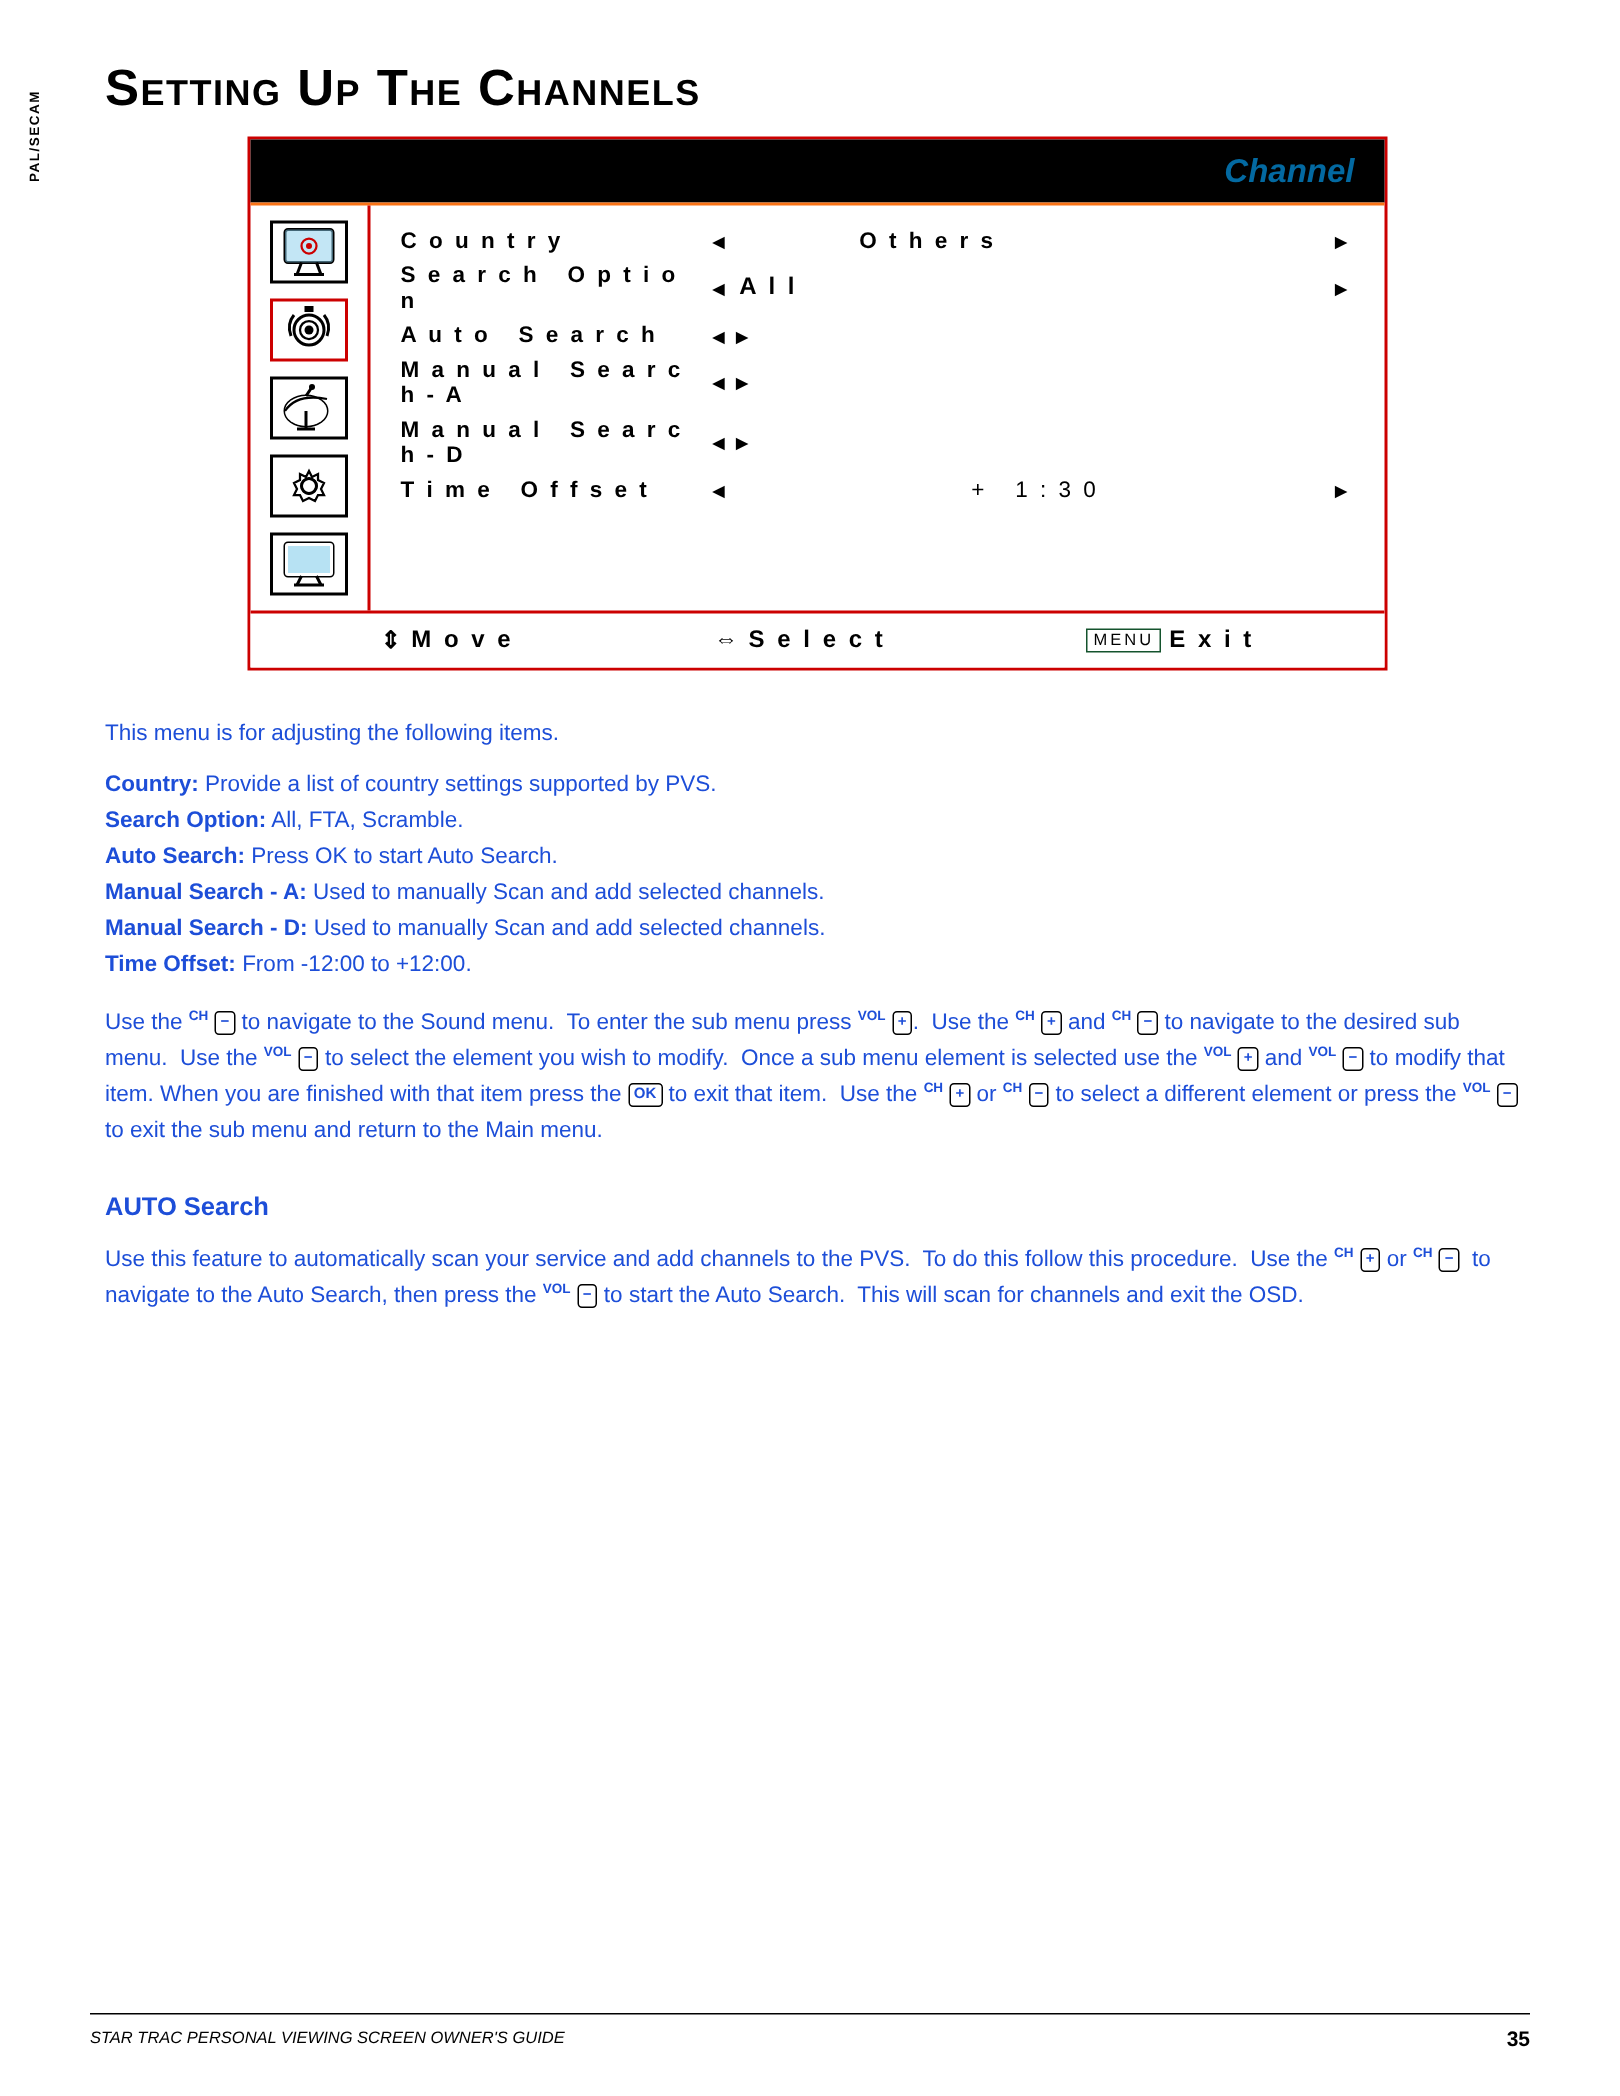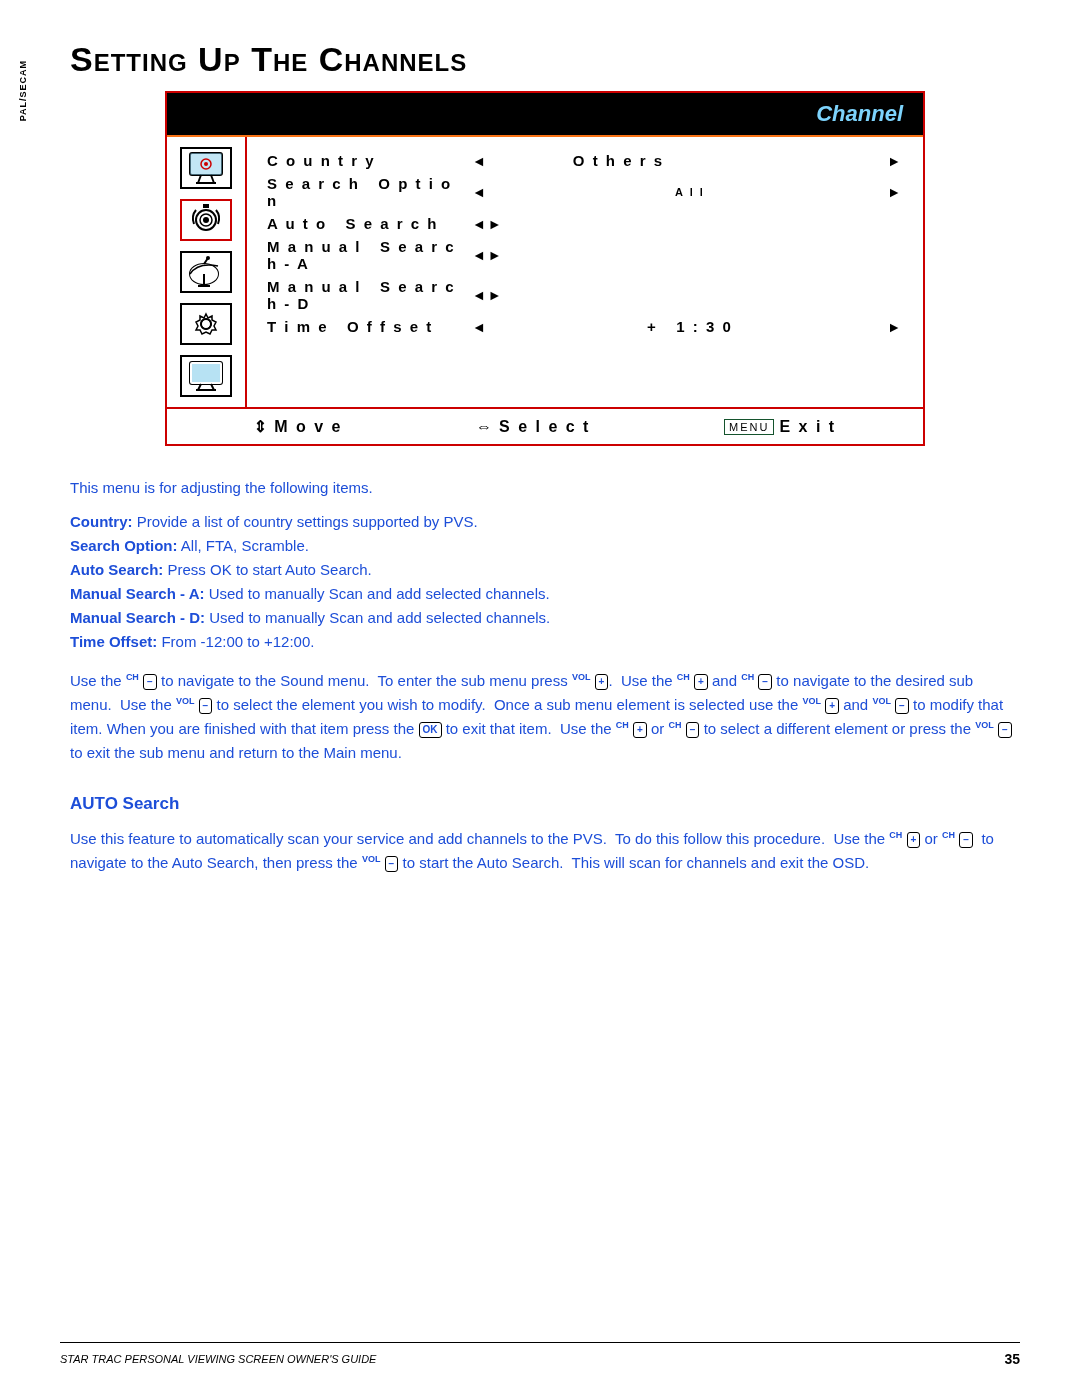--- a/index.html
+++ b/index.html
@@ -46,21 +46,21 @@
     .channel-menu-container {
       border: 2px solid #cc0000;
       width: 760px;
       margin: 0 auto 30px auto;
       position: relative;
       background: #fff;
     }
 
     .channel-header {
       background: #000;
-      color: #7dd3fc;
+      color: #0369a1;
       text-align: right;
       padding: 8px 20px;
       font-size: 22px;
       font-weight: bold;
       font-style: italic;
     }
 
     .channel-body {
       display: flex;
       border-top: 2px solid #f97316;
@@ -306,21 +306,21 @@
           <span class="menu-row-arrow">◄</span>
           <span style="width:80px;"></span>
           <span class="menu-row-label">O t h e r s</span>
           <span style="flex:1;"></span>
           <span class="menu-row-right-arrow">►</span>
         </div>
 
         <div class="menu-row">
           <span class="menu-row-label">S e a r c h &nbsp; O p t i o n</span>
           <span class="menu-row-arrow">◄</span>
-          <span style="flex:1;text-align:center;font-size:11px;letter-spacing:2px;font-weight:bold;">A l l</span>
+          <span style="flex:1;font-size:16px;letter-spacing:2px;font-weight:bold;">A l l</span>
           <span class="menu-row-right-arrow">►</span>
         </div>
 
         <div class="menu-row">
           <span class="menu-row-label">A u t o &nbsp; S e a r c h</span>
           <span class="menu-row-arrow">◄►</span>
         </div>
 
         <div class="menu-row">
           <span class="menu-row-label">M a n u a l &nbsp; S e a r c h - A</span>
@@ -328,21 +328,21 @@
         </div>
 
         <div class="menu-row">
           <span class="menu-row-label">M a n u a l &nbsp; S e a r c h - D</span>
           <span class="menu-row-arrow">◄►</span>
         </div>
 
         <div class="menu-row">
           <span class="menu-row-label">T i m e &nbsp; O f f s e t</span>
           <span class="menu-row-arrow">◄</span>
-          <span style="flex:1;text-align:center;font-size:15px;letter-spacing:2px;font-weight:bold;">+ &nbsp; 1 : 3 0</span>
+          <span style="flex:1;text-align:center;font-size:15px;letter-spacing:2px;font-weight:normal;">+ &nbsp; 1 : 3 0</span>
           <span class="menu-row-right-arrow">►</span>
         </div>
 
       </div>
     </div>
 
     <div class="menu-nav">
       <div class="nav-item">
         <span class="nav-icon">⇕</span>
         <span>M o v e</span>

